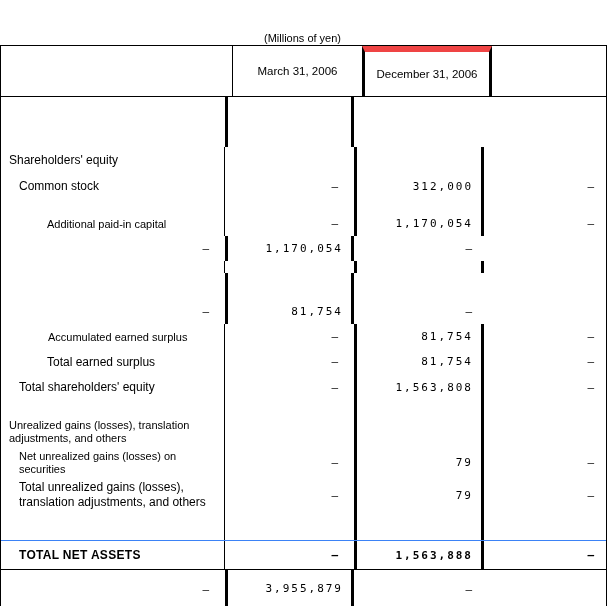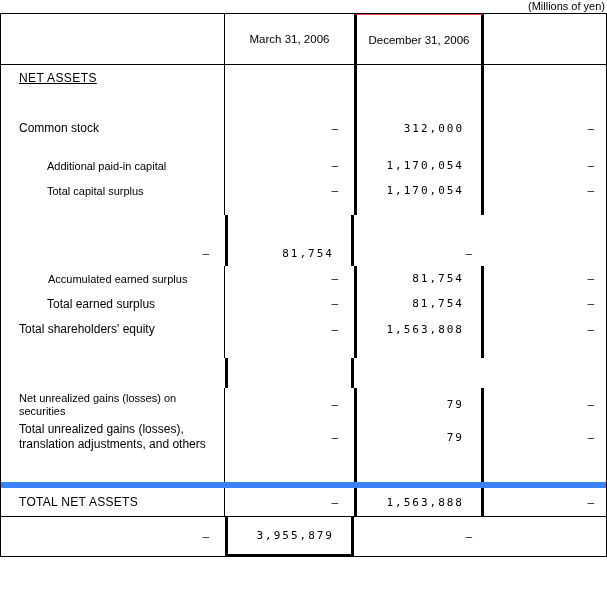--- a/index.html
+++ b/index.html
@@ -1,50 +1,51 @@
 <!DOCTYPE html>
 <html><head>
 <meta charset="utf-8">
 <style>
   html, body { margin:0; padding:0; }
   body {
     width:607px; height:606px; background:#ffffff; color:#000000;
     font-family:"Liberation Sans", sans-serif; overflow:hidden;
   }
   .units {
-    height:13px; font-size:11px; text-align:right; padding-right:2px;
+    height:13px; font-size:11px; text-align:center; padding-right:2px;
     line-height:13px;
+    margin-top:32px;
   }
   .fin-table {
     width:607px; box-sizing:border-box;
     border:1px solid #000;
   }
   .row { display:grid; grid-template-columns:224px 129px 130px 1fr; }
   .c { box-sizing:border-box; min-width:0; }
   .c-label { border-right:1px solid #000; }
   .c-dec   { border-left:3px solid #000; border-right:3px solid #000; }
 
   
-  .header-row { height:50px; border-bottom:1px solid #000; }
+  .header-row { height:50px; border-bottom:1px solid #000;padding-left:8px; }
   .header-row .c {
     display:flex; align-items:center; justify-content:center;
     font-size:11.5px; text-align:center;
   }
-  .header-row .c-dec { border-top:1px solid #ef4444; }
+  .header-row .c-dec { border-top:6px solid #ef4444; }
 
   
   .lbl { display:flex; align-items:center; font-size:12px; }
   .lbl.small { font-size:11px; }
   .val {
     display:flex; align-items:center; justify-content:flex-end;
     font-family:"DejaVu Sans Mono", monospace;
     font-size:11px; letter-spacing:2px;
   }
   .c-march.val { padding-right:14px; }
-  .c-dec.val   { padding-right:17px; }
+  .c-dec.val   { padding-right:8px; }
   .c-inc.val   { padding-right:10px; }
 
   .in0 { padding-left:8px; }
   .in1 { padding-left:18px; }
   .in2 { padding-left:46px; }
   .in3 { padding-left:47px; }
 
   .underlined { text-decoration:underline; }
   .wrap { align-items:flex-start; white-space:normal; }
 
@@ -53,48 +54,51 @@
   .h12{height:12px} .h16{height:16px} .h30{height:30px}
   .h32{height:32px} .h34{height:34px} .hfill{height:28px}
 
   .net-assets-lbl { align-items:flex-start; padding-top:6px; letter-spacing:0.4px; }
 
   .unrealized-hd { line-height:13px; padding-top:3px; padding-right:14px; }
   .net-unreal-lbl { line-height:13px; padding-top:4px; padding-right:30px; }
   .total-unreal-lbl { line-height:15px; padding-top:2px; padding-right:18px; }
 
   
-  .total-row1 { height:28px; border-top:6px solid #3b82f6; }
+  .total-row1 { height:28px; border-top:1px solid #3b82f6;font-weight:bold; }
   .total-row2 { height:39px; border-top:1px solid #000; }
   .caps-lbl { letter-spacing:0.3px; }
   .total-row2 .caps-lbl { line-height:16px; padding-right:45px; }
   .total-row2 .c-dec { border-bottom:2px solid #000; }
 </style>
 </head>
 <body>
 
 <div class="units">(Millions of yen)</div>
 
 <div class="fin-table">
 
   <div class="row header-row">
     <div class="c c-label"></div>
     <div class="c">March 31, 2006</div>
     <div class="c c-dec">December 31, 2006</div>
   </div>
 
   <div class="row h50">
-    <div class="c c-label lbl in1 net-assets-lbl">
-        <span class="underlined">NET ASSETS</span>
-      </div>
-    <div class="c"></div>
-    <div class="c c-dec"></div>
-    <div class="c"></div>
-  </div>
-
+    <div class="c"></div>
+    <div class="c c-dec"></div>
+    <div class="c"></div>
+  </div>
+
+  <div class="row h26">
+    <div class="c c-label lbl in0">Shareholders' equity</div>
+    <div class="c"></div>
+    <div class="c c-dec"></div>
+    <div class="c"></div>
+  </div>
 
   <div class="row h26">
     <div class="c c-label lbl in1">Common stock</div>
     <div class="c c-march val">–</div>
     <div class="c c-dec val">312,000</div>
     <div class="c c-inc val">–</div>
   </div>
 
   <div class="row h12">
     <div class="c c-label"></div>
@@ -105,21 +109,20 @@
 
 
   <div class="row h25">
     <div class="c c-label lbl small in2">Additional paid-in capital</div>
     <div class="c c-march val">–</div>
     <div class="c c-dec val">1,170,054</div>
     <div class="c c-inc val">–</div>
   </div>
 
   <div class="row h25">
-    <div class="c c-label lbl small in2">Total capital surplus</div>
     <div class="c c-march val">–</div>
     <div class="c c-dec val">1,170,054</div>
     <div class="c c-inc val">–</div>
   </div>
 
   <div class="row h12">
     <div class="c c-label"></div>
       <div class="c"></div>
       <div class="c c-dec"></div>
       <div class="c"></div>
@@ -159,20 +162,21 @@
   </div>
 
   <div class="row h16">
     <div class="c c-label"></div>
       <div class="c"></div>
       <div class="c c-dec"></div>
       <div class="c"></div>
   </div>
 
   <div class="row h30">
+    <div class="c c-label lbl small in0 wrap unrealized-hd">Unrealized gains (losses), translation adjustments, and others</div>
     <div class="c"></div>
     <div class="c c-dec"></div>
     <div class="c"></div>
   </div>
 
   <div class="row h32">
     <div class="c c-label lbl small in1 wrap net-unreal-lbl">Net unrealized gains (losses) on securities</div>
     <div class="c c-march val">–</div>
     <div class="c c-dec val">79</div>
     <div class="c c-inc val">–</div>

